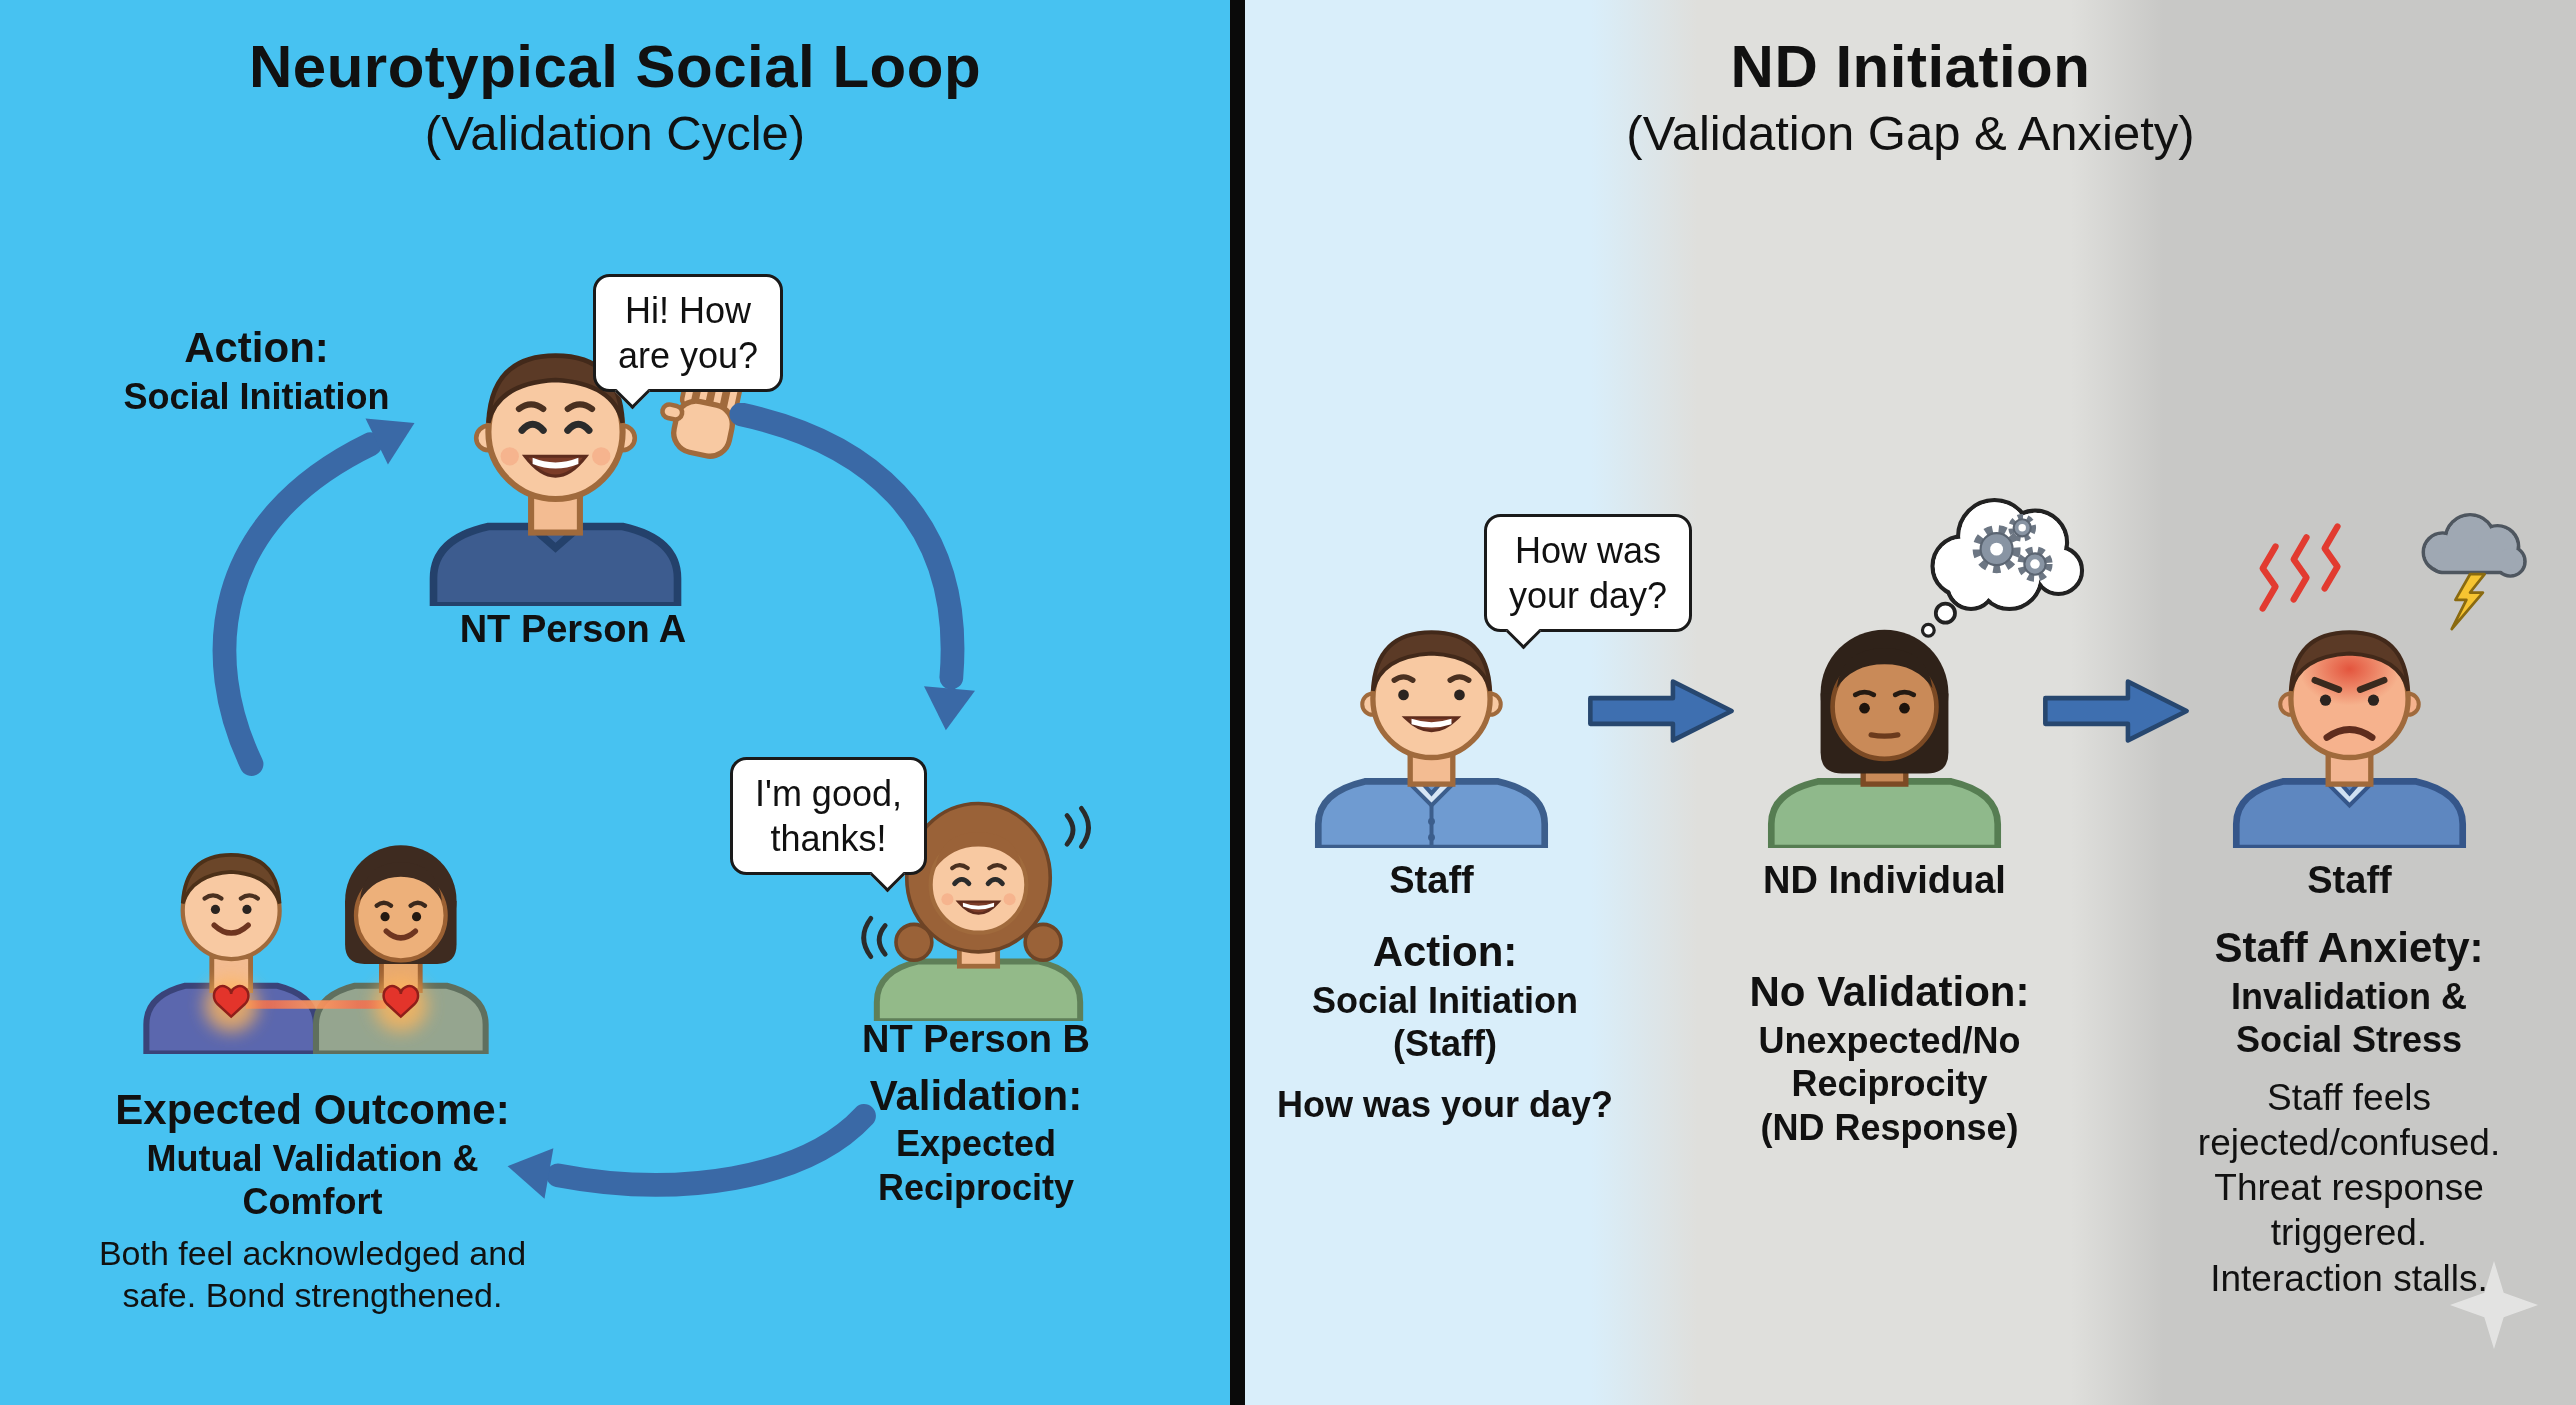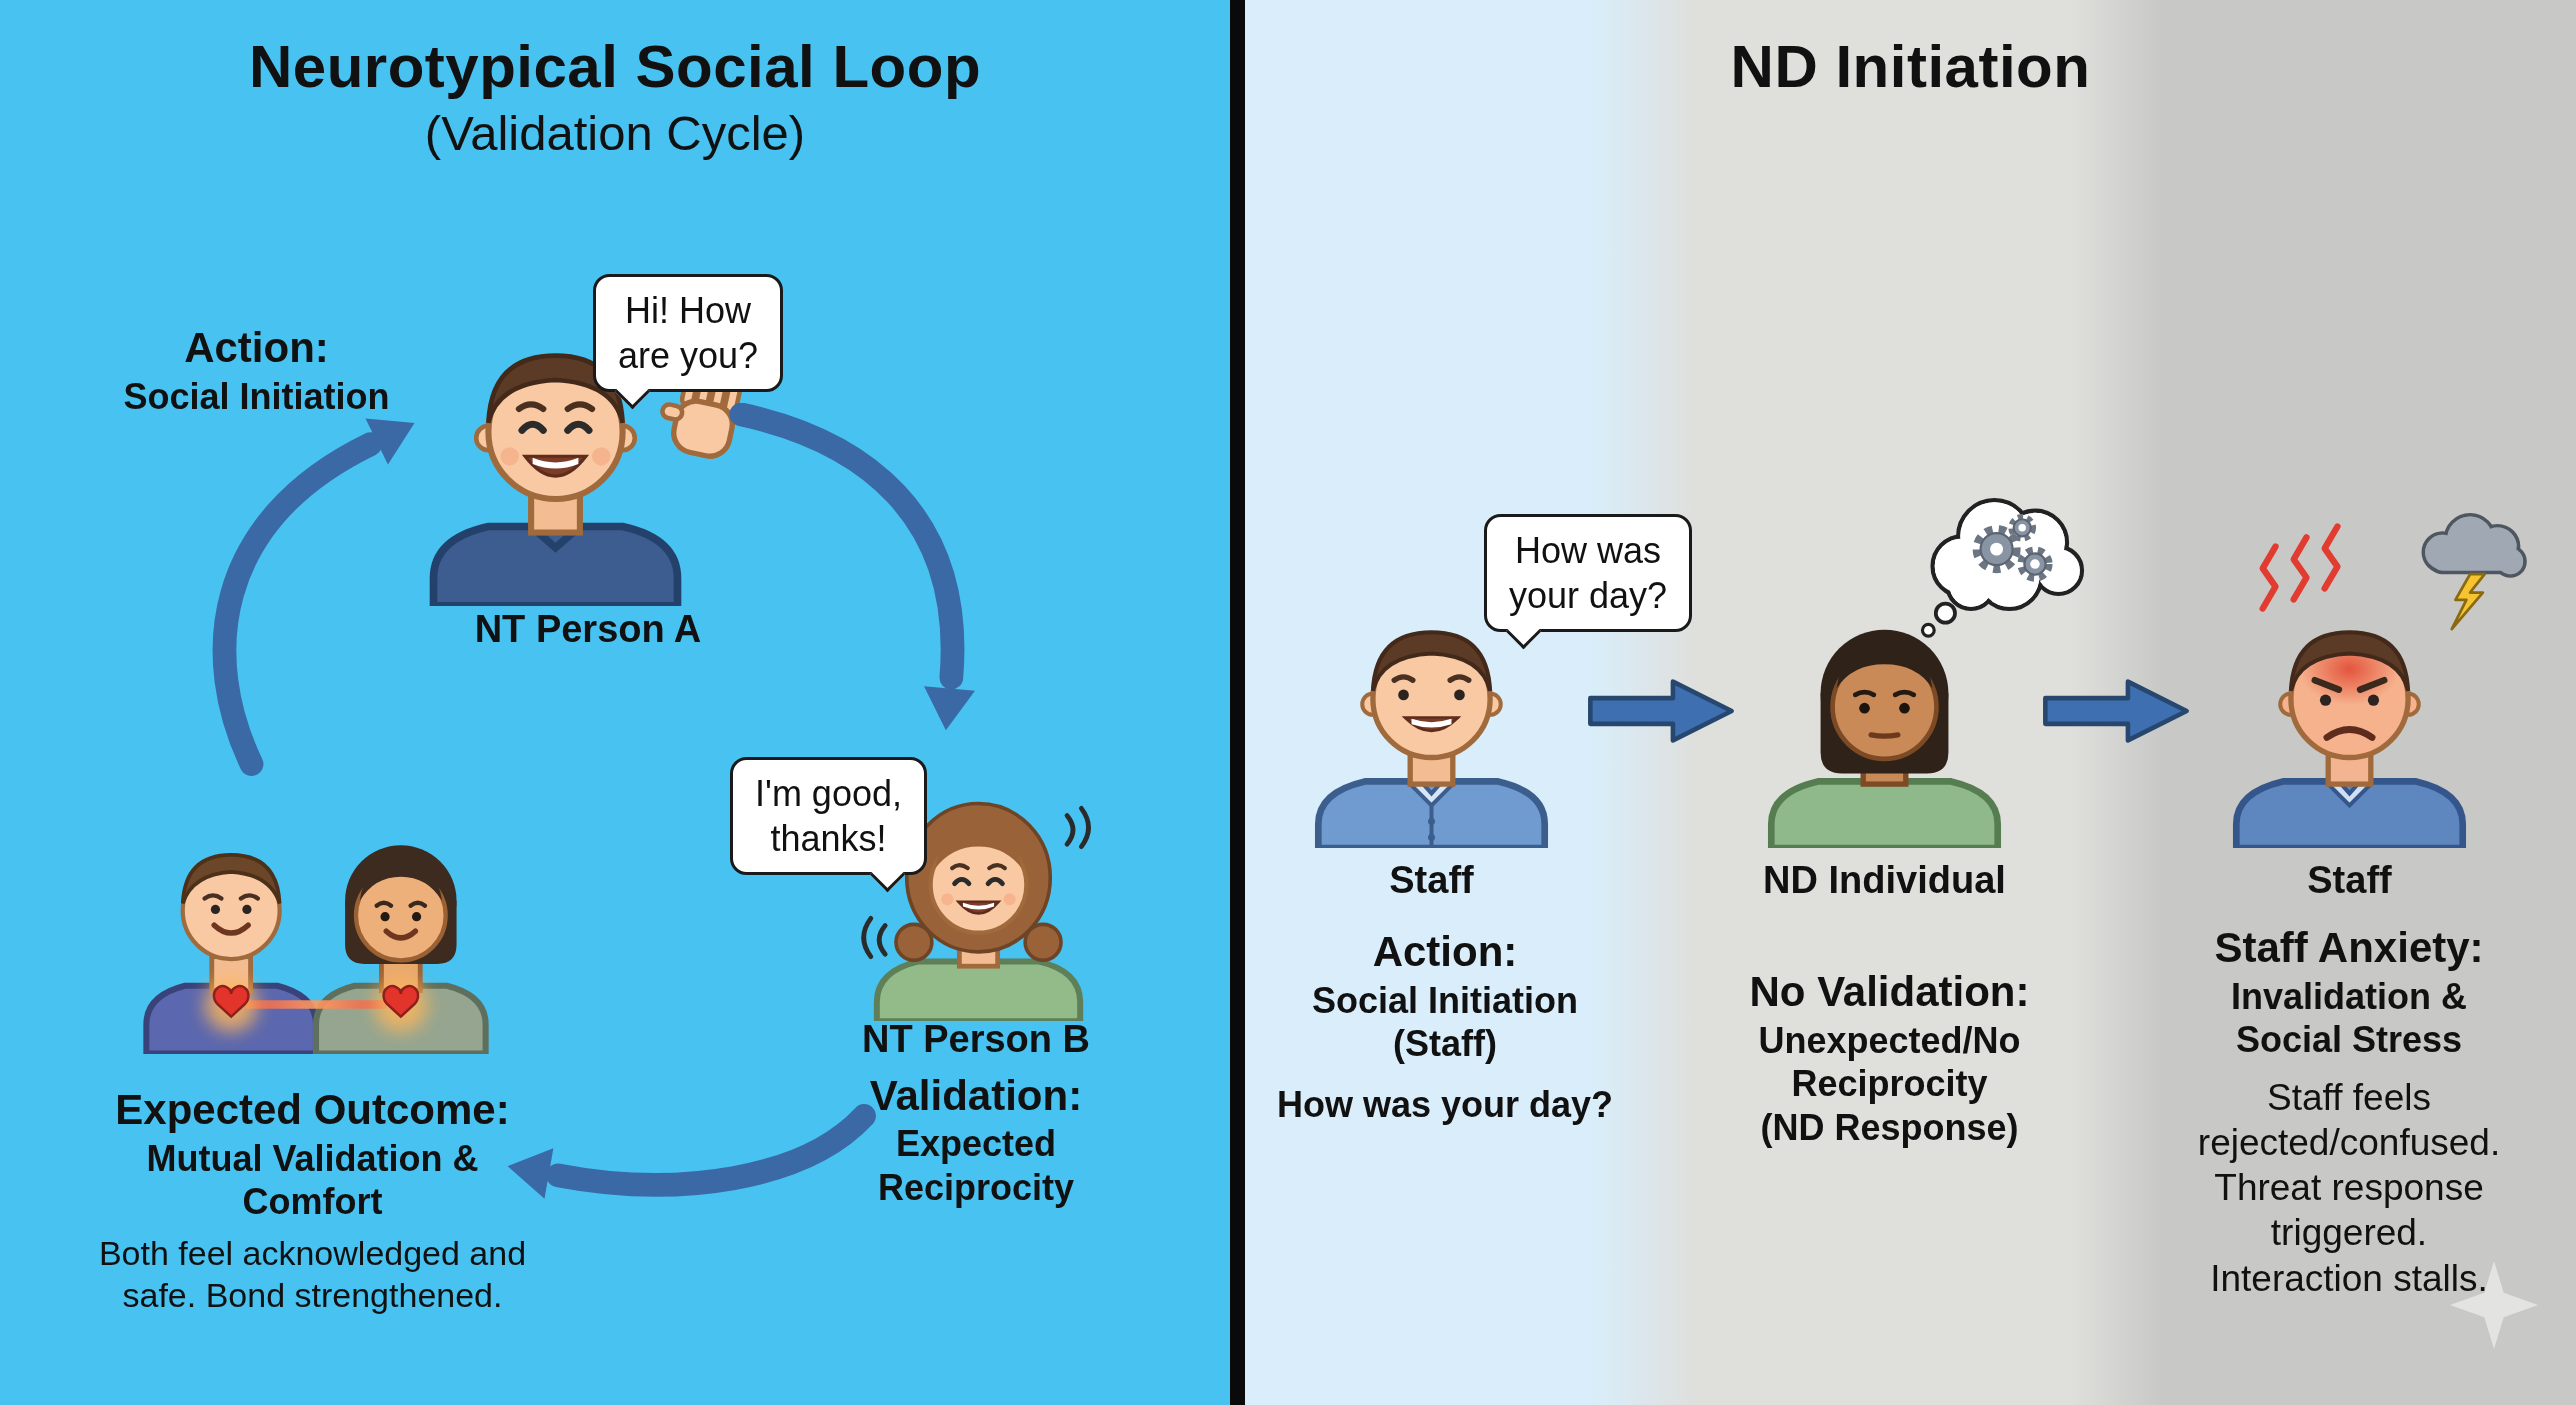--- a/index.html
+++ b/index.html
@@ -42,21 +42,21 @@
   .bubble::after {
     content:""; position:absolute; width:22px; height:22px; background:#fff; bottom:-14.6px;
   }
   .bubble.tail-left::after  { left:24px;  border-left:3.7px solid #1A1A1A; border-bottom:3.7px solid #1A1A1A; transform:rotate(-45deg); }
   .bubble.tail-right::after { right:24px; border-right:3.7px solid #1A1A1A; border-bottom:3.7px solid #1A1A1A; transform:rotate(45deg); }
 
   
   .action-block   { left:55px;  top:322px; width:403px; }
   .person-a       { left:403px; top:316px; width:366px; }
   .bubble-a       { left:593px; top:274px; }
-  .name-a         { left:396px; top:607px; width:384px; }
+  .name-a         { left:381px; top:607px; width:384px; }
   .arrow1         { left:723px; top:403px; width:274px; height:348px; }
   .bubble-b       { left:730px; top:757px; }
   .person-b       { left:823px; top:782px; width:311px; }
   .block-b        { left:802px; top:1017px; width:348px; }
   .arrow2         { left:494px; top:1084px; width:393px; height:137px; }
   .couple         { left:110px; top:787px; width:412px; }
   .outcome-block  { left:38px;  top:1084px; width:549px; }
   .arrow3         { left:183px; top:403px; width:265px; height:384px; }
 
   
@@ -233,20 +233,21 @@
       <polygon points="0,-28 0,28 46,0" fill="#3A69A6" transform="translate(212,42) rotate(-26)"></polygon>
     </svg>
 
   </section>
 
   <div class="divider"></div>
 
   <section class="panel panel-right">
     <div class="title-block">
       <h1 class="ptitle">ND Initiation</h1>
+      <div class="psub">(Validation Gap &amp; Anxiety)</div>
     </div>
   </section>
 
   <div class="bubble tail-left abs bubble-staff1 pre">How was
 your day?</div>
 
   <svg class="abs staff1" viewBox="0 0 220 190">
     <path d="M25 190 L25 172 Q25 148 60 140 L160 140 Q195 148 195 172 L195 190 Z" fill="#6F9BD1" stroke="#3C5E8C" stroke-width="5"></path>
     <path d="M110 158 V190" stroke="#3C5E8C" stroke-width="3"></path>
     <circle cx="110" cy="170" r="2.6" fill="#3C5E8C"></circle>

